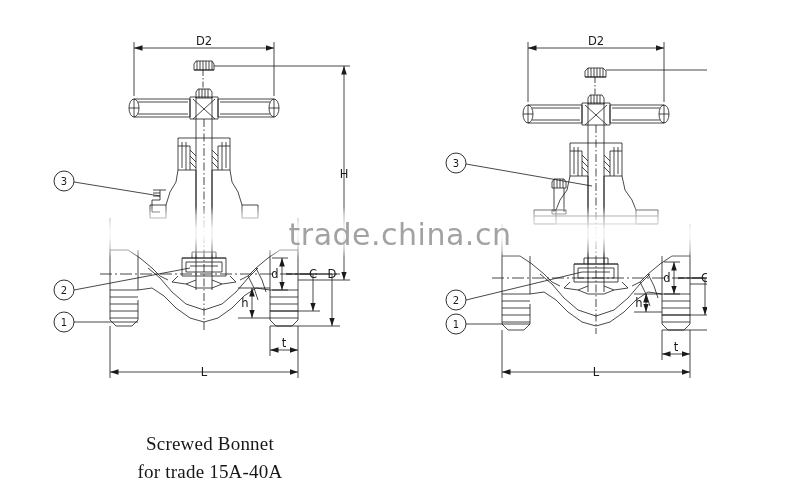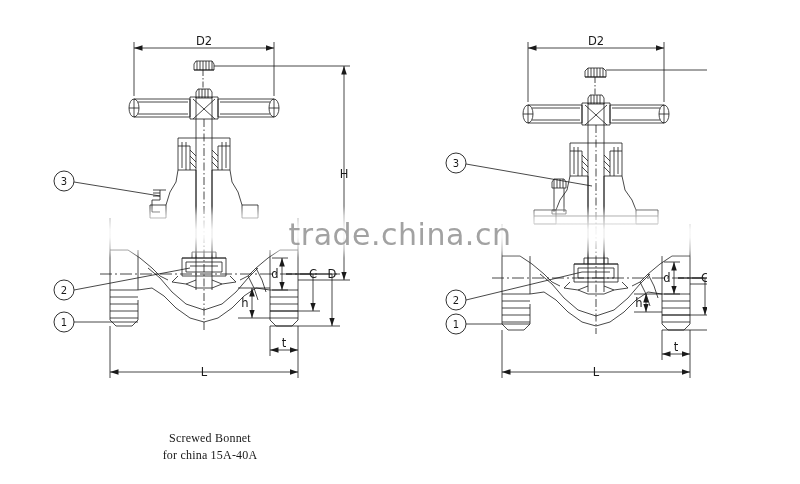--- a/index.html
+++ b/index.html
@@ -21,21 +21,21 @@
     position: absolute;
     left: 0;
     top: 0;
     width: 800px;
     height: 484px;
   }
   .caption {
     position: absolute;
     text-align: center;
     font-family: "Liberation Serif", serif;
-    font-size: 12px;
+    font-size: 19px;
     color: #171717;
     line-height: 1.45;
     letter-spacing: 0.2px;
     white-space: nowrap;
   }
   .caption .line2 { display: block; }
   #caption-left  { left: 96px;  top: 430px; width: 228px; }
   #caption-right { left: 496px; top: 430px; width: 228px; }
 
   
@@ -494,16 +494,16 @@
     </g>
   </svg>
 
   <div id="watermark-band"></div>
   <div id="watermark">
     <span id="watermark-text">trade.china.cn</span>
   </div>
 
   <div class="caption" id="caption-left">
     <span>Screwed Bonnet</span>
-    <span class="line2">for china 15A-40A</span>
+    <span class="line2">for trade 15A-40A</span>
   </div>
 
 </div>
 
 </body></html>

